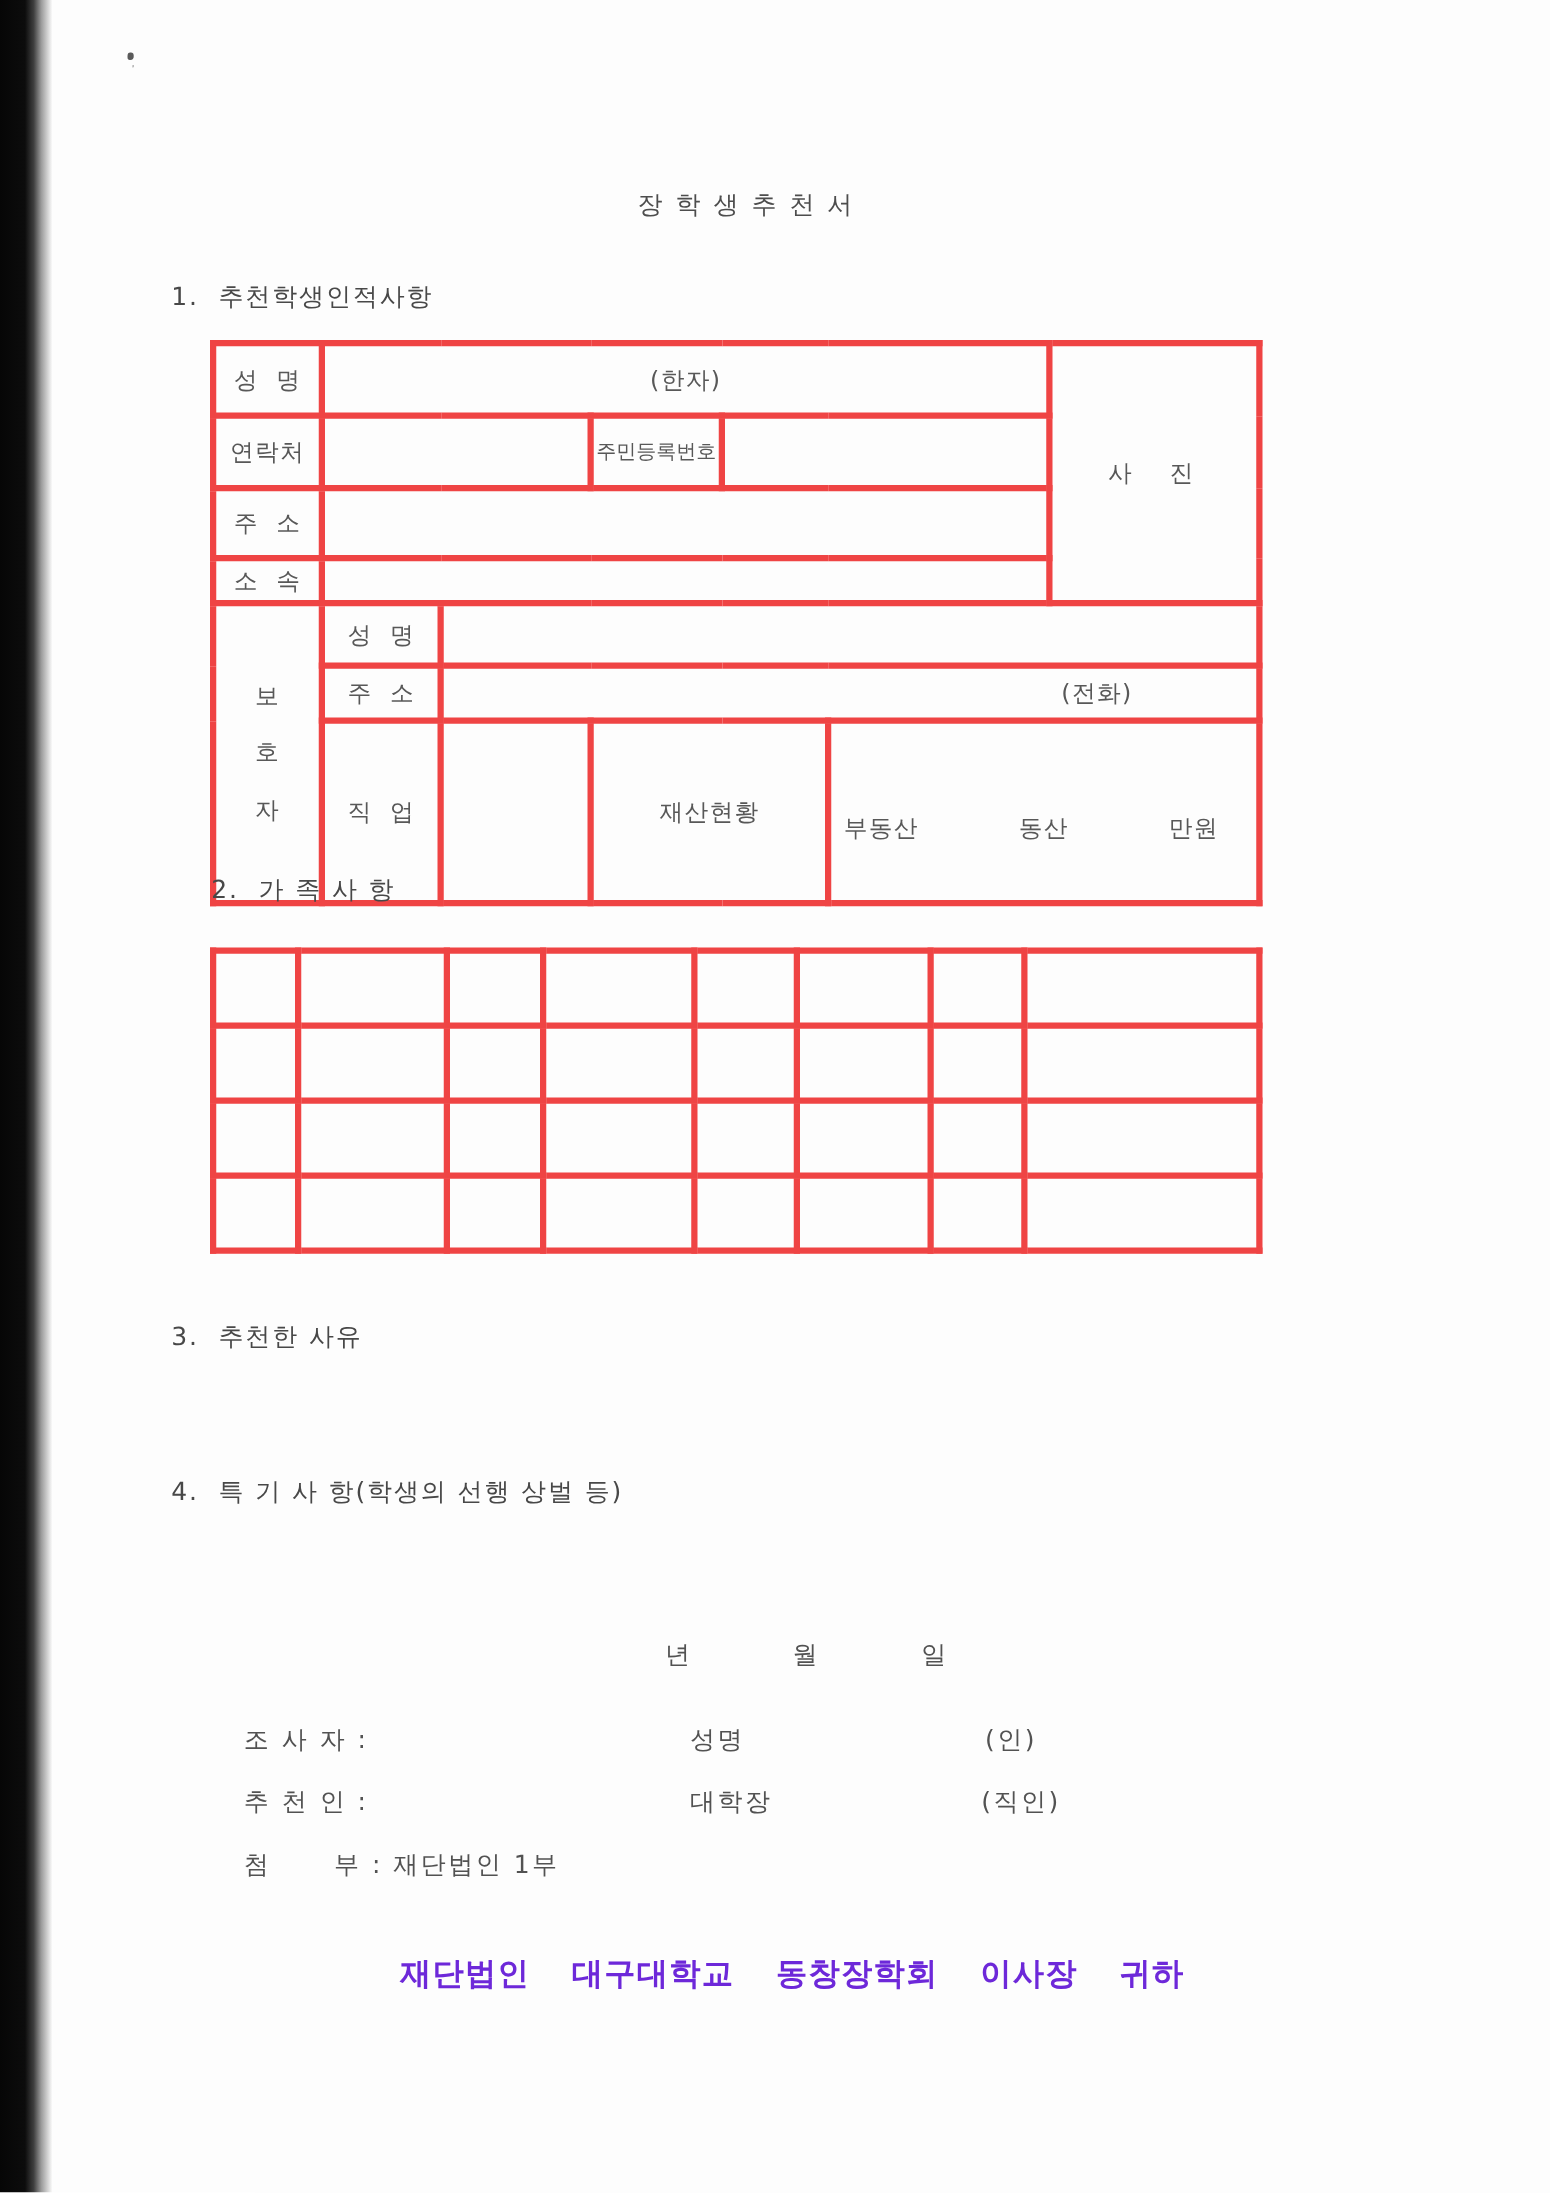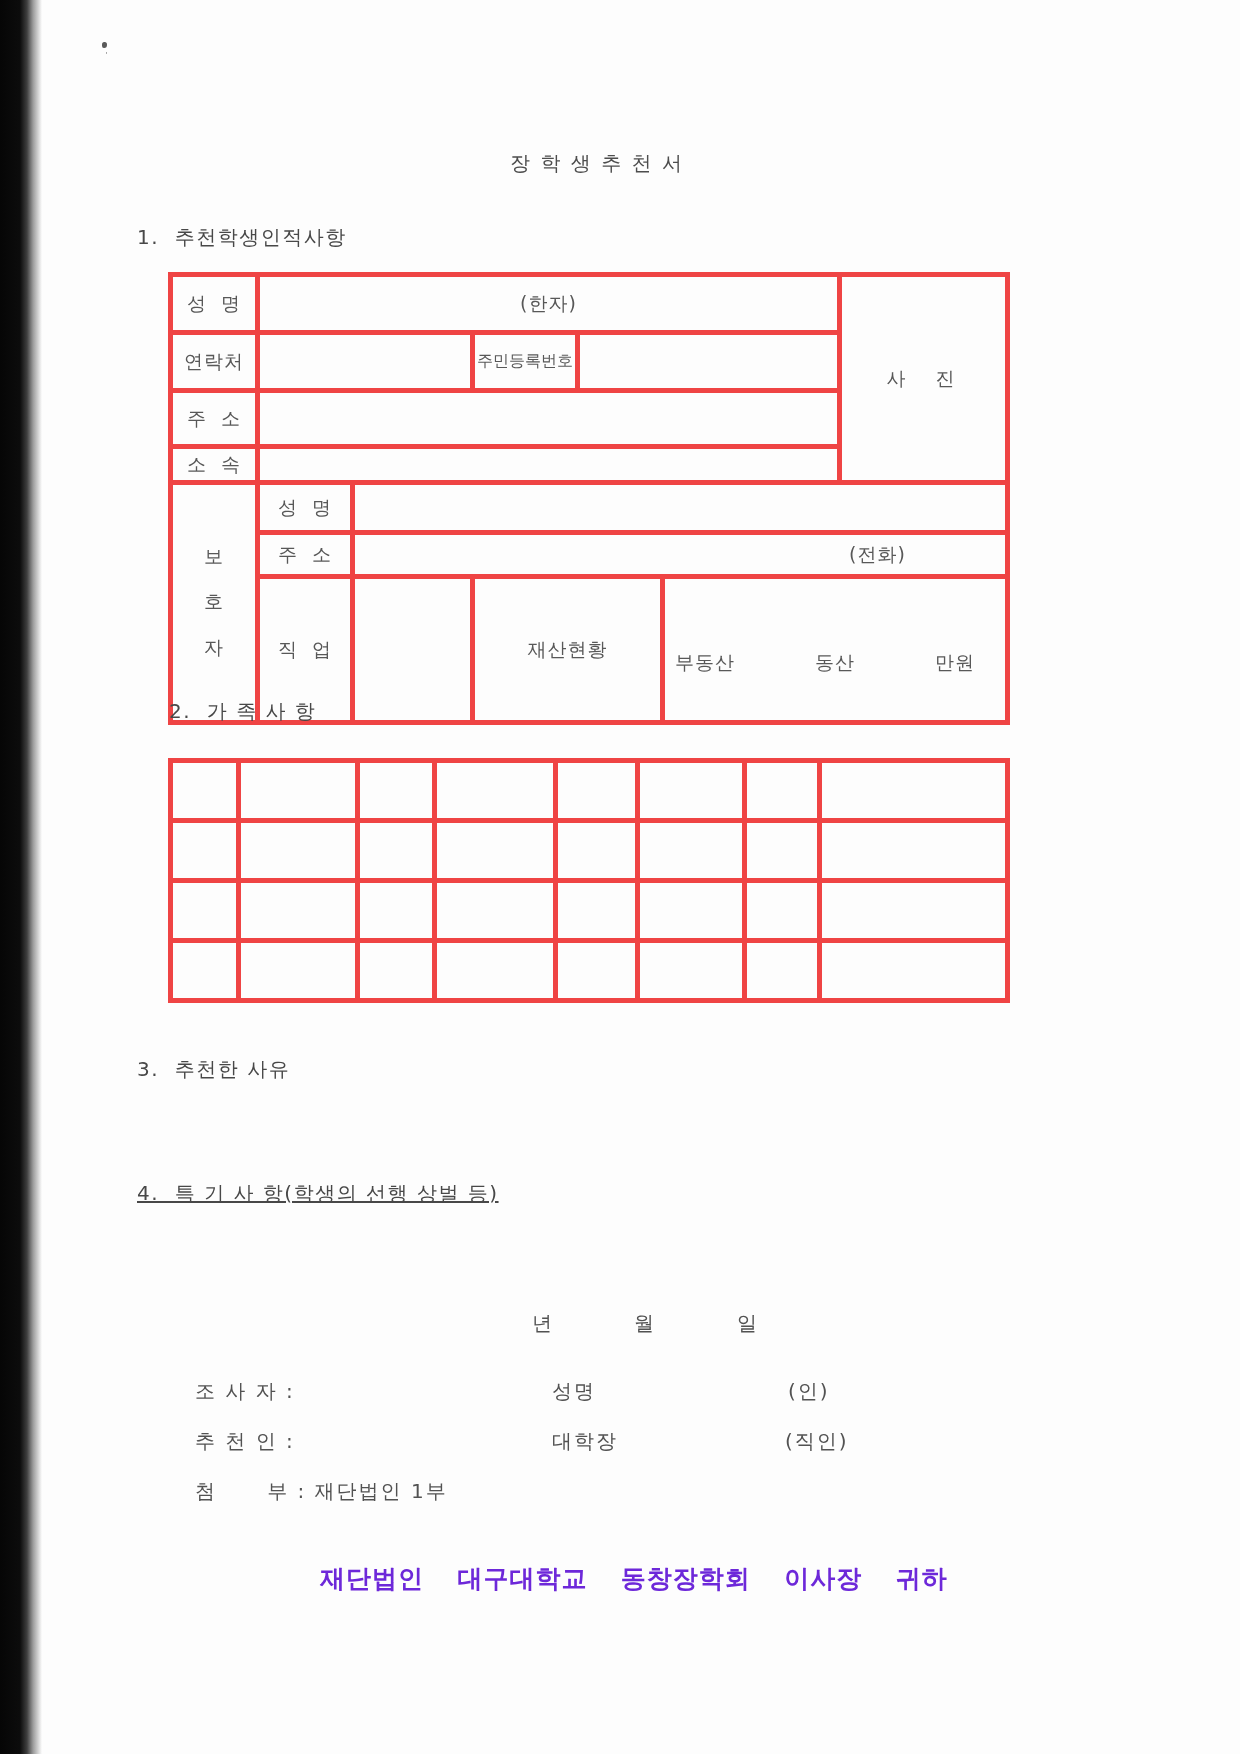--- a/index.html
+++ b/index.html
@@ -30,21 +30,21 @@
     letter-spacing:2px; white-space:pre;
   }
 
   .sec {
     position:absolute; font-size:20px; color:#484848;
     letter-spacing:1.5px; white-space:pre;
   }
   #sec1 { left:137px; top:224px; }
   #sec2 { left:137px; top:698px;margin-left:32px; }
   #sec3 { left:137px; top:1056px; }
-  #sec4 { left:137px; top:1180px;text-decoration:underline; }
+  #sec4 { left:137px; top:1180px; }
 
   table.form {
     position:absolute; border-collapse:collapse; table-layout:fixed;
   }
   table.form td {
     border:5px solid #ef4444;
     font-size:19px; color:#585858;
     text-align:center; vertical-align:middle;
     padding:0; letter-spacing:1px; overflow:hidden; white-space:pre;
   }

